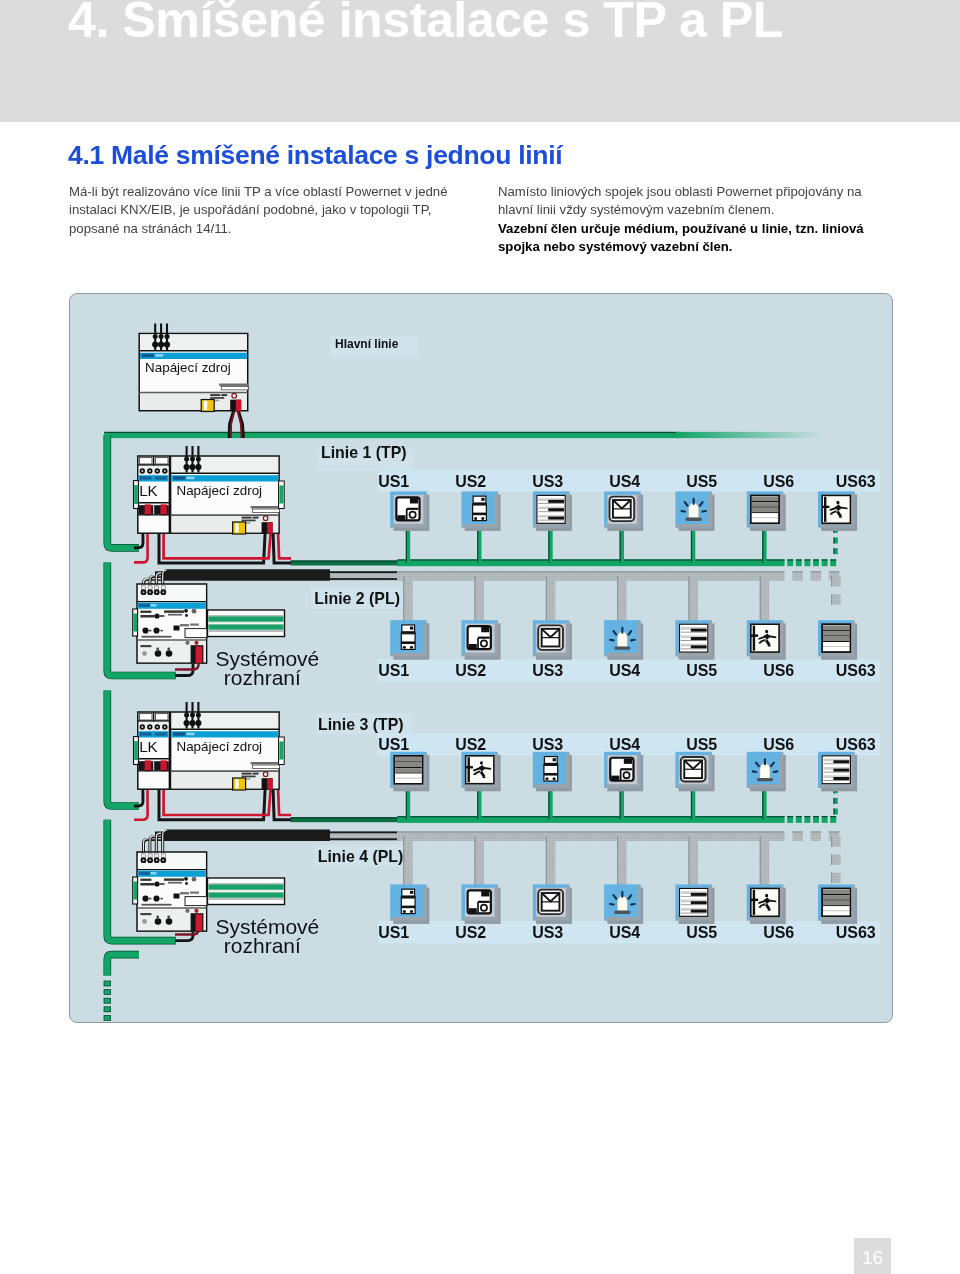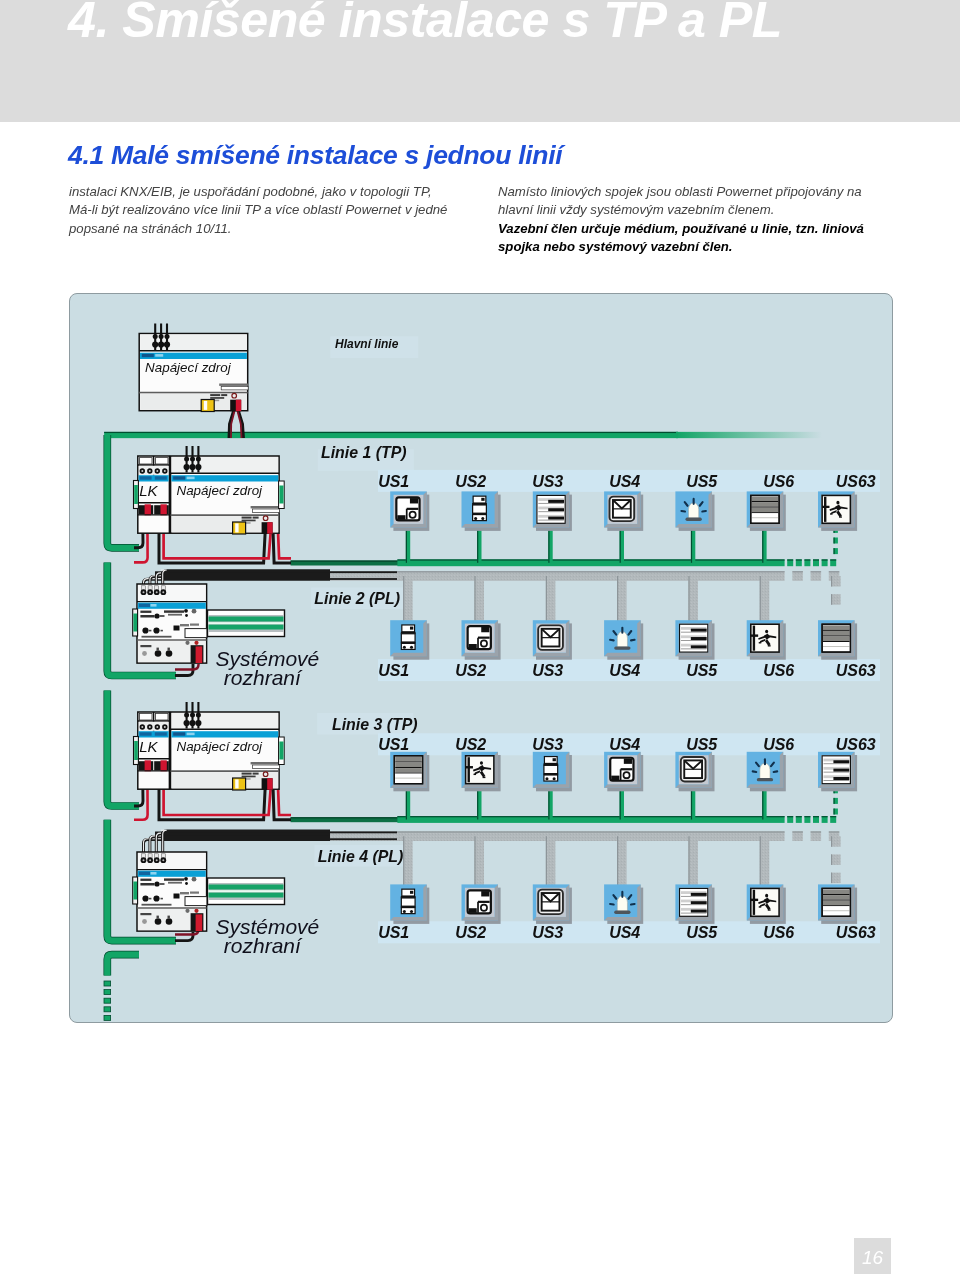--- a/index.html
+++ b/index.html
@@ -1,18 +1,18 @@
 <!DOCTYPE html>
 <html><head>
 <meta charset="utf-8">
 <title>page</title>
 <style>
   html,body{margin:0;padding:0;}
   body{width:960px;height:1274px;background:#fff;font-family:"Liberation Sans",sans-serif;overflow:hidden;}
-  .page{position:relative;width:768px;height:1274px;font-style:italic;}
+  .page{position:relative;width:768px;height:1274px;}
   .hdr-band{position:absolute;left:0;top:0;width:960px;height:122px;background:#dcdcdc;}
   .hdr-title{position:absolute;left:68px;top:-9px;font-size:50.2px;font-weight:bold;color:#fff;letter-spacing:-0.5px;white-space:nowrap;}
   .h2{position:absolute;left:68px;top:140px;font-size:26.5px;font-weight:bold;color:#1d4ed8;letter-spacing:-0.3px;white-space:nowrap;}
   .col{position:absolute;font-size:13.2px;line-height:18.6px;color:#434343;white-space:nowrap;}
   .colL{left:69px;top:182.5px;width:400px;}
   .colR{left:498px;top:182.5px;width:400px;}
   .colR .bold{color:#000000;font-weight:bold;}
   .diagram{position:absolute;left:69px;top:293px;width:822px;height:728px;}
   .dgsvg{position:absolute;left:-70px;top:-294px;}
   .diagram{
@@ -28,23 +28,23 @@
   .pgnum span{position:absolute;left:0;top:9px;width:37px;text-align:center;font-size:19px;color:#fff;font-weight:normal;}
 </style>
 </head>
 <body>
 
 <div class="page">
   <div class="hdr-band"></div>
   <div class="hdr-title">4. Smíšené instalace s TP a PL</div>
   <div class="h2">4.1 Malé smíšené instalace s jednou linií</div>
   <div class="col colL">
+    <div>Má-li být realizováno více linii TP a více oblastí Powernet v jedné</div>
     <div>instalaci KNX/EIB, je uspořádání podobné, jako v topologii TP,</div>
-    <div>Má-li být realizováno více linii TP a více oblastí Powernet v jedné</div>
-    <div>popsané na stránách 10/11.</div>
+    <div>popsané na stránách 14/11.</div>
   </div>
   <div class="col colR">
     <div>Namísto liniových spojek jsou oblasti Powernet připojovány na</div>
     <div>hlavní linii vždy systémovým vazebním členem.</div>
     <div class="bold">Vazební člen určuje médium, používané u linie, tzn. liniová</div>
     <div class="bold">spojka nebo systémový vazební člen.</div>
   </div>
   <div class="diagram">
       <svg class="dgsvg" width="960" height="1274" viewBox="0 0 960 1274" xmlns="http://www.w3.org/2000/svg">
         <defs>
@@ -944,21 +944,21 @@
 <div class="dlbl us" style="left:748.7px;top:473.0px">US6</div>
 <div class="dlbl us" style="left:825.7px;top:473.0px">US63</div>
 <div class="dlbl line" style="left:314.3px;top:590.0px">Linie 2 (PL)</div>
 <div class="dlbl us" style="left:363.7px;top:662.2px">US1</div>
 <div class="dlbl us" style="left:440.7px;top:662.2px">US2</div>
 <div class="dlbl us" style="left:517.7px;top:662.2px">US3</div>
 <div class="dlbl us" style="left:594.7px;top:662.2px">US4</div>
 <div class="dlbl us" style="left:671.7px;top:662.2px">US5</div>
 <div class="dlbl us" style="left:748.7px;top:662.2px">US6</div>
 <div class="dlbl us" style="left:825.7px;top:662.2px">US63</div>
-<div class="dlbl line" style="left:332px;top:715.5px">Linie 3 (TP)</div>
+<div class="dlbl line" style="left:318px;top:715.5px">Linie 3 (TP)</div>
 <div class="dlbl us" style="left:363.7px;top:736.4px">US1</div>
 <div class="dlbl us" style="left:440.7px;top:736.4px">US2</div>
 <div class="dlbl us" style="left:517.7px;top:736.4px">US3</div>
 <div class="dlbl us" style="left:594.7px;top:736.4px">US4</div>
 <div class="dlbl us" style="left:671.7px;top:736.4px">US5</div>
 <div class="dlbl us" style="left:748.7px;top:736.4px">US6</div>
 <div class="dlbl us" style="left:825.7px;top:736.4px">US63</div>
 <div class="dlbl line" style="left:317.7px;top:847.5px">Linie 4 (PL)</div>
 <div class="dlbl us" style="left:363.7px;top:924.4px">US1</div>
 <div class="dlbl us" style="left:440.7px;top:924.4px">US2</div>

